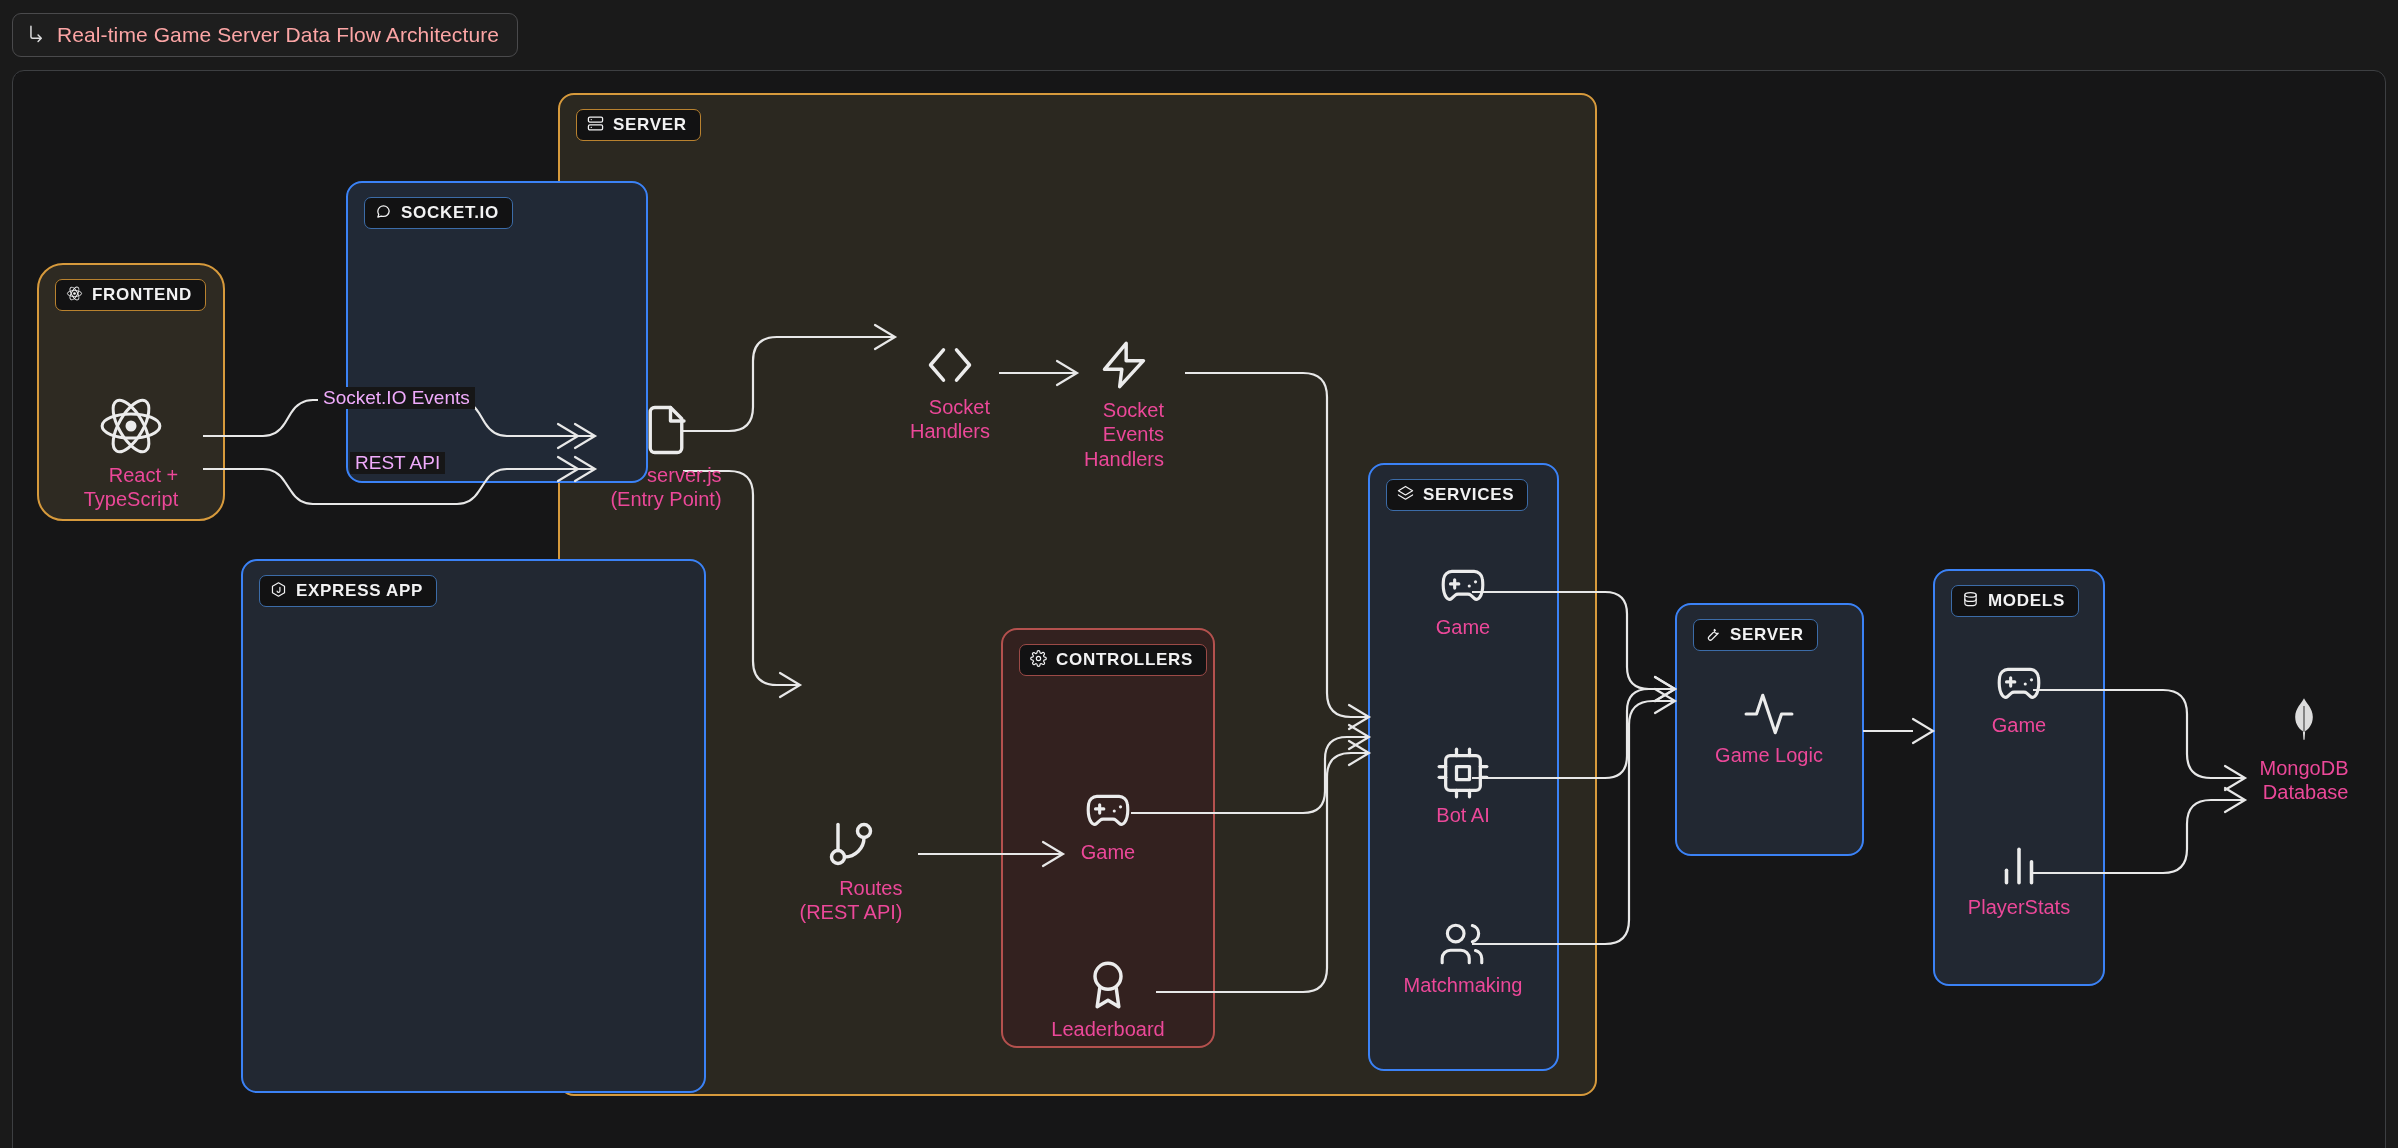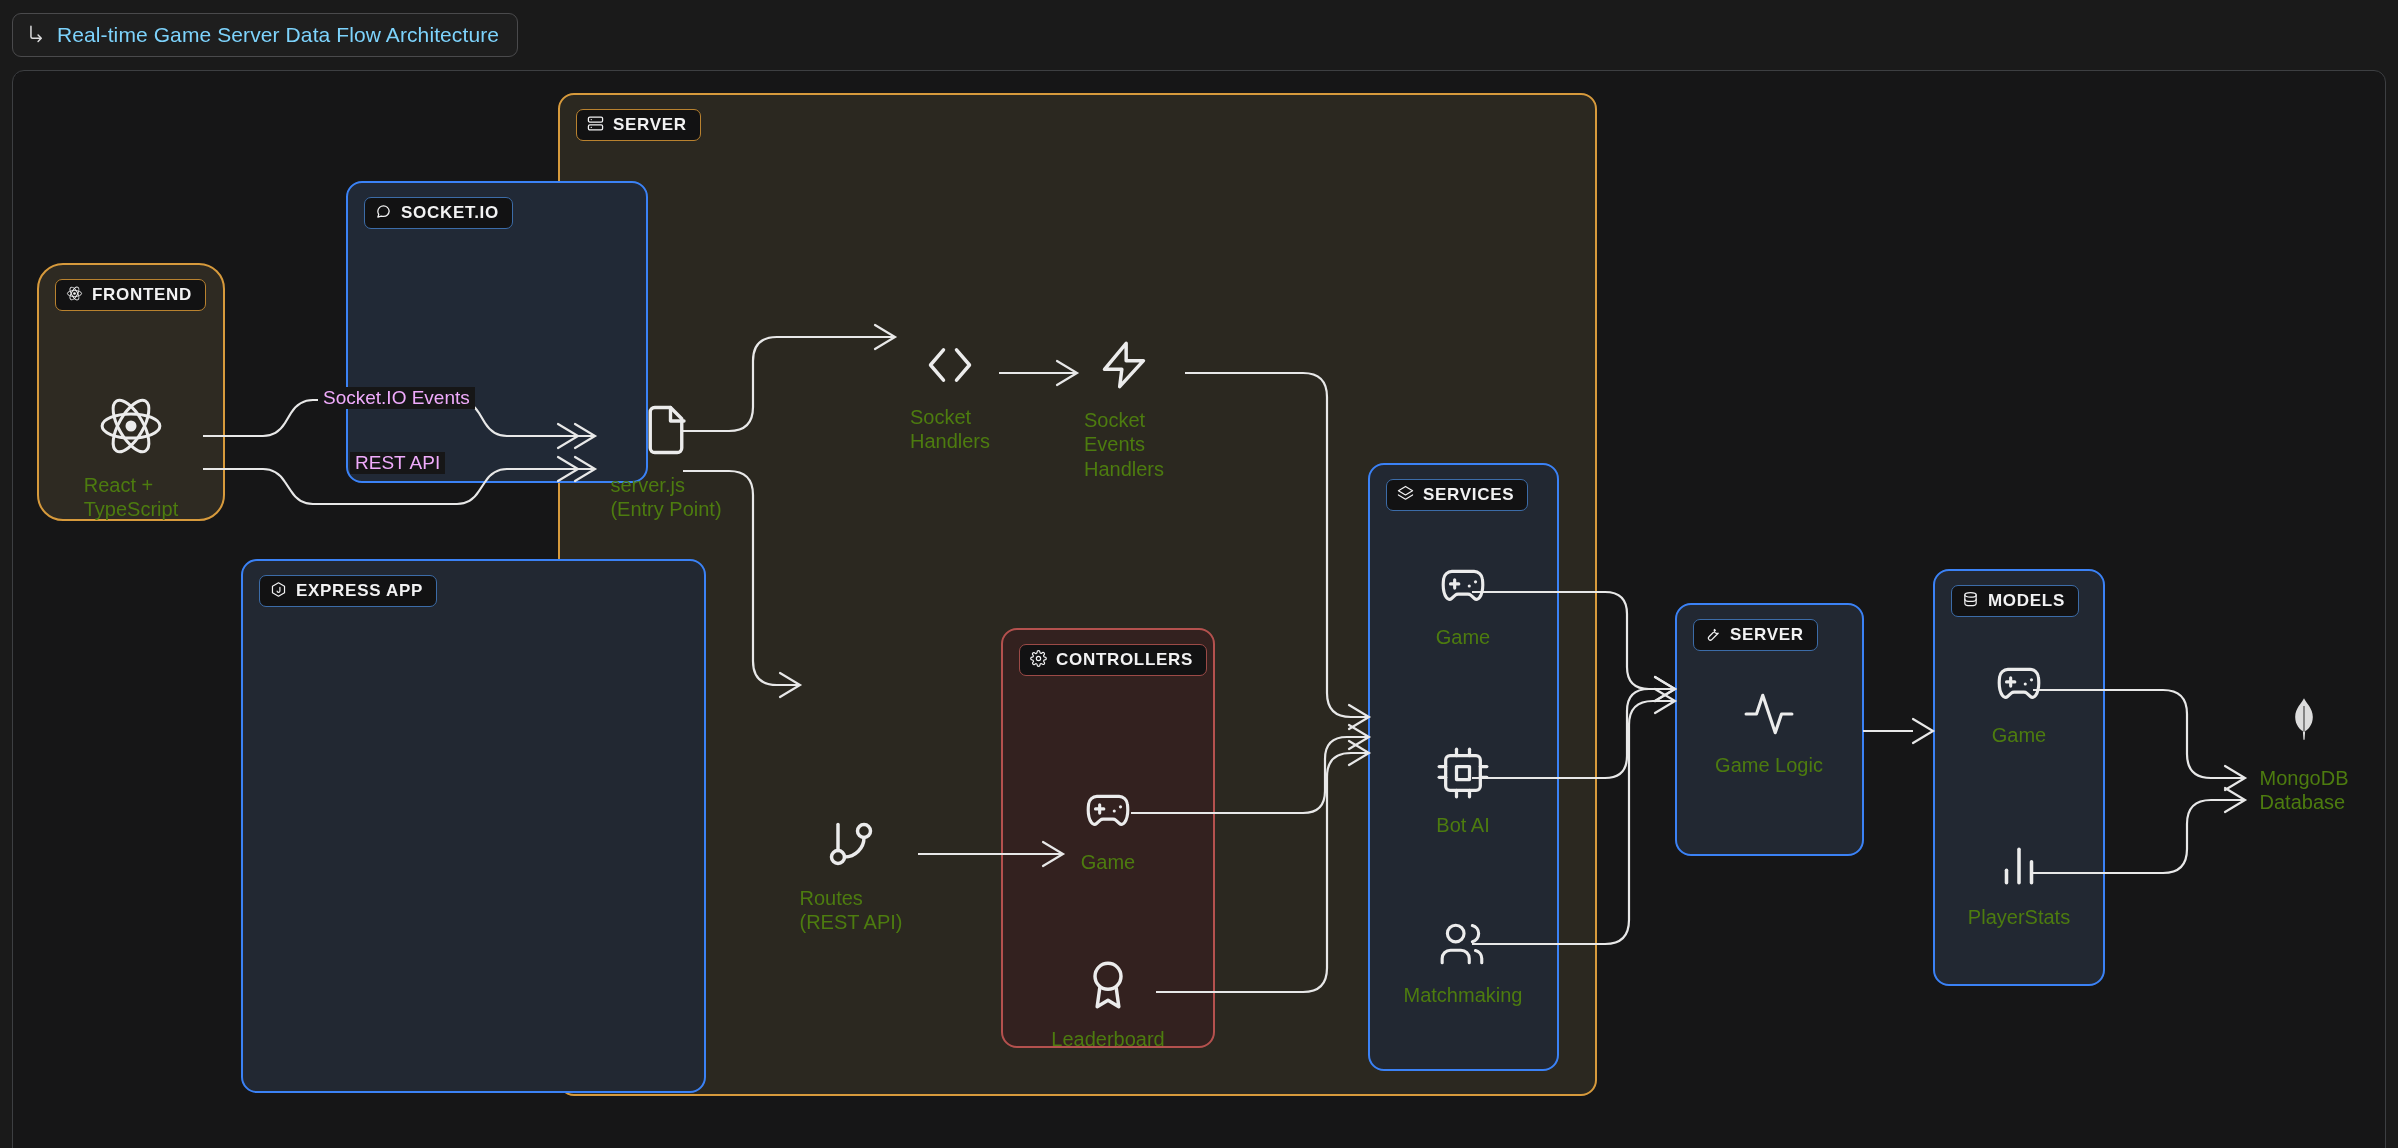--- a/index.html
+++ b/index.html
@@ -12,21 +12,21 @@
   #root { position: relative; width: 2398px; height: 1148px; background: #1a1a1a; }
 
   
   .titlebar {
     position: absolute; left: 12px; top: 13px;
     height: 44px; display: flex; align-items: center; gap: 11px;
     padding: 0 18px 0 14px;
     border: 1px solid #4a4a4c; border-radius: 9px;
     background: #1e1e1e;
   }
-  .titlebar .t-label { color: #7dd3fc; font-size: 21px; letter-spacing: .1px; white-space: nowrap; text-align: right; }
+  .titlebar .t-label { color: #fca5a5; font-size: 21px; letter-spacing: .1px; white-space: nowrap; text-align: right; }
 
   
   .canvas {
     position: absolute; left: 12px; top: 70px;
     width: 2374px; height: 1110px;
     border: 1px solid #3d3f42; border-radius: 12px;
     background: #161617;
     overflow: hidden;
   }
 
@@ -45,22 +45,22 @@
   .tag-blue  { border-color: #3c6ca8; }
   .tag-red   { border-color: #9c4a47; }
 
   
   .node {
     position: absolute; display: flex; flex-direction: column;
     align-items: center; justify-content: flex-start;
   }
   .node .n-icon { display: flex; align-items: center; justify-content: center; }
   .node .n-label {
-    margin-top: 14px; color: #4d7c0f; font-size: 20px; line-height: 1.22;
-    text-align: left; white-space: pre-line;
+    margin-top: 4px; color: #ec4899; font-size: 20px; line-height: 1.22;
+    text-align: right; white-space: pre-line;
   }
 
   
   .edge-label {
     position: absolute; color: #f0abfc; font-size: 19px; white-space: nowrap;
     background: #161617; padding: 0 5px;
   }
 
   svg.wires { position: absolute; left: 0; top: 0; width: 2374px; height: 1065px; pointer-events: none; }
   .wire { fill: none; stroke: #e8e8e8; stroke-width: 2.2; }

